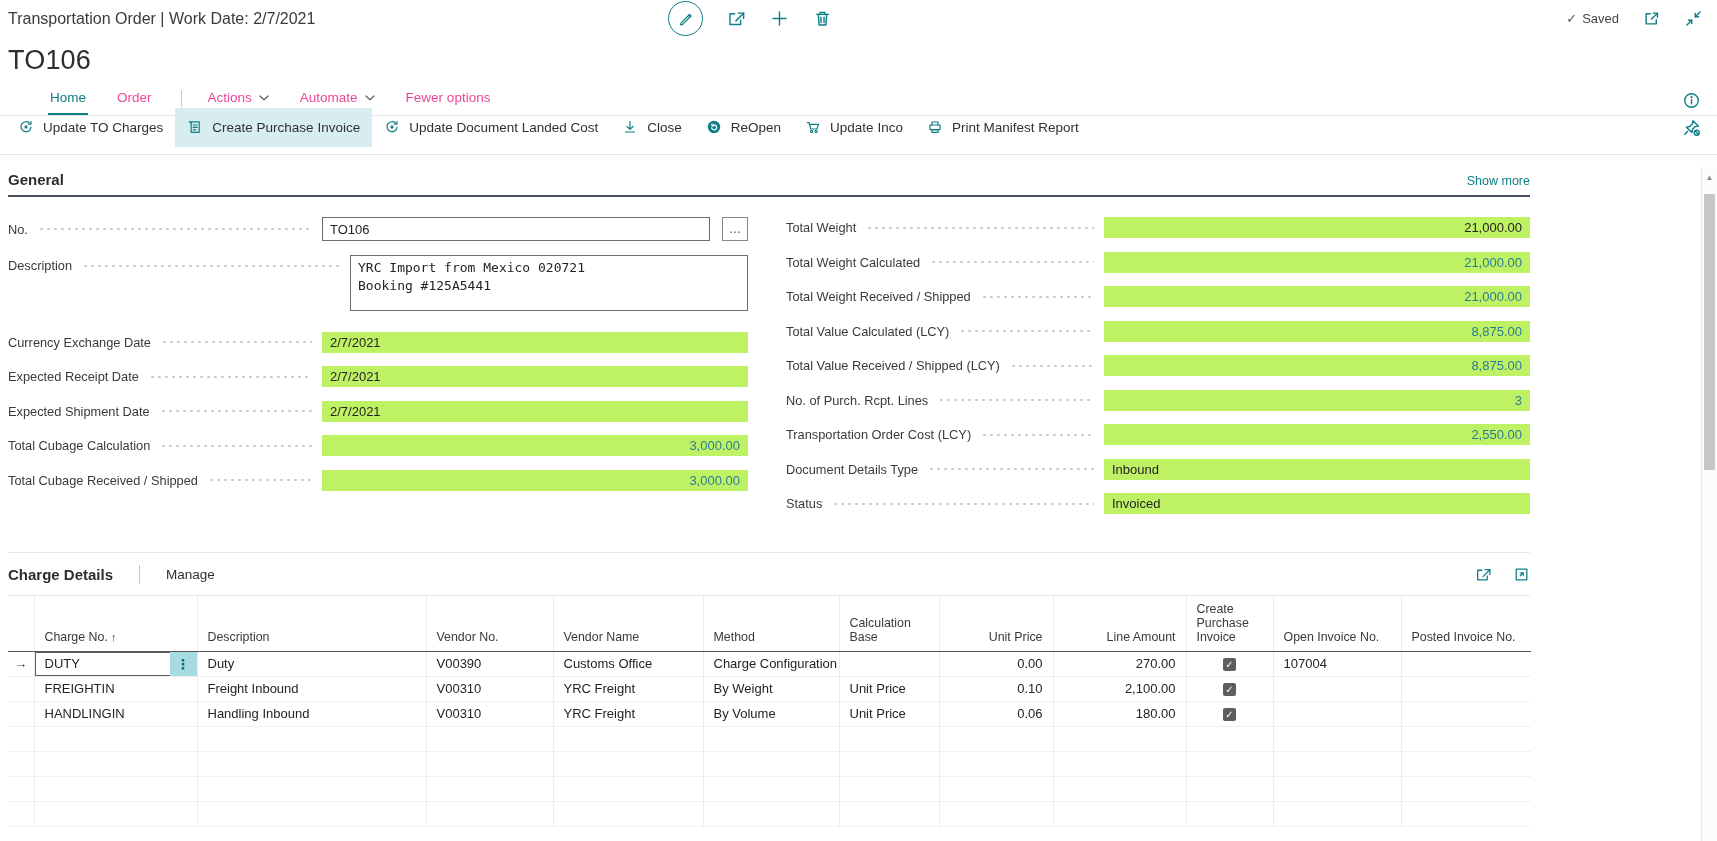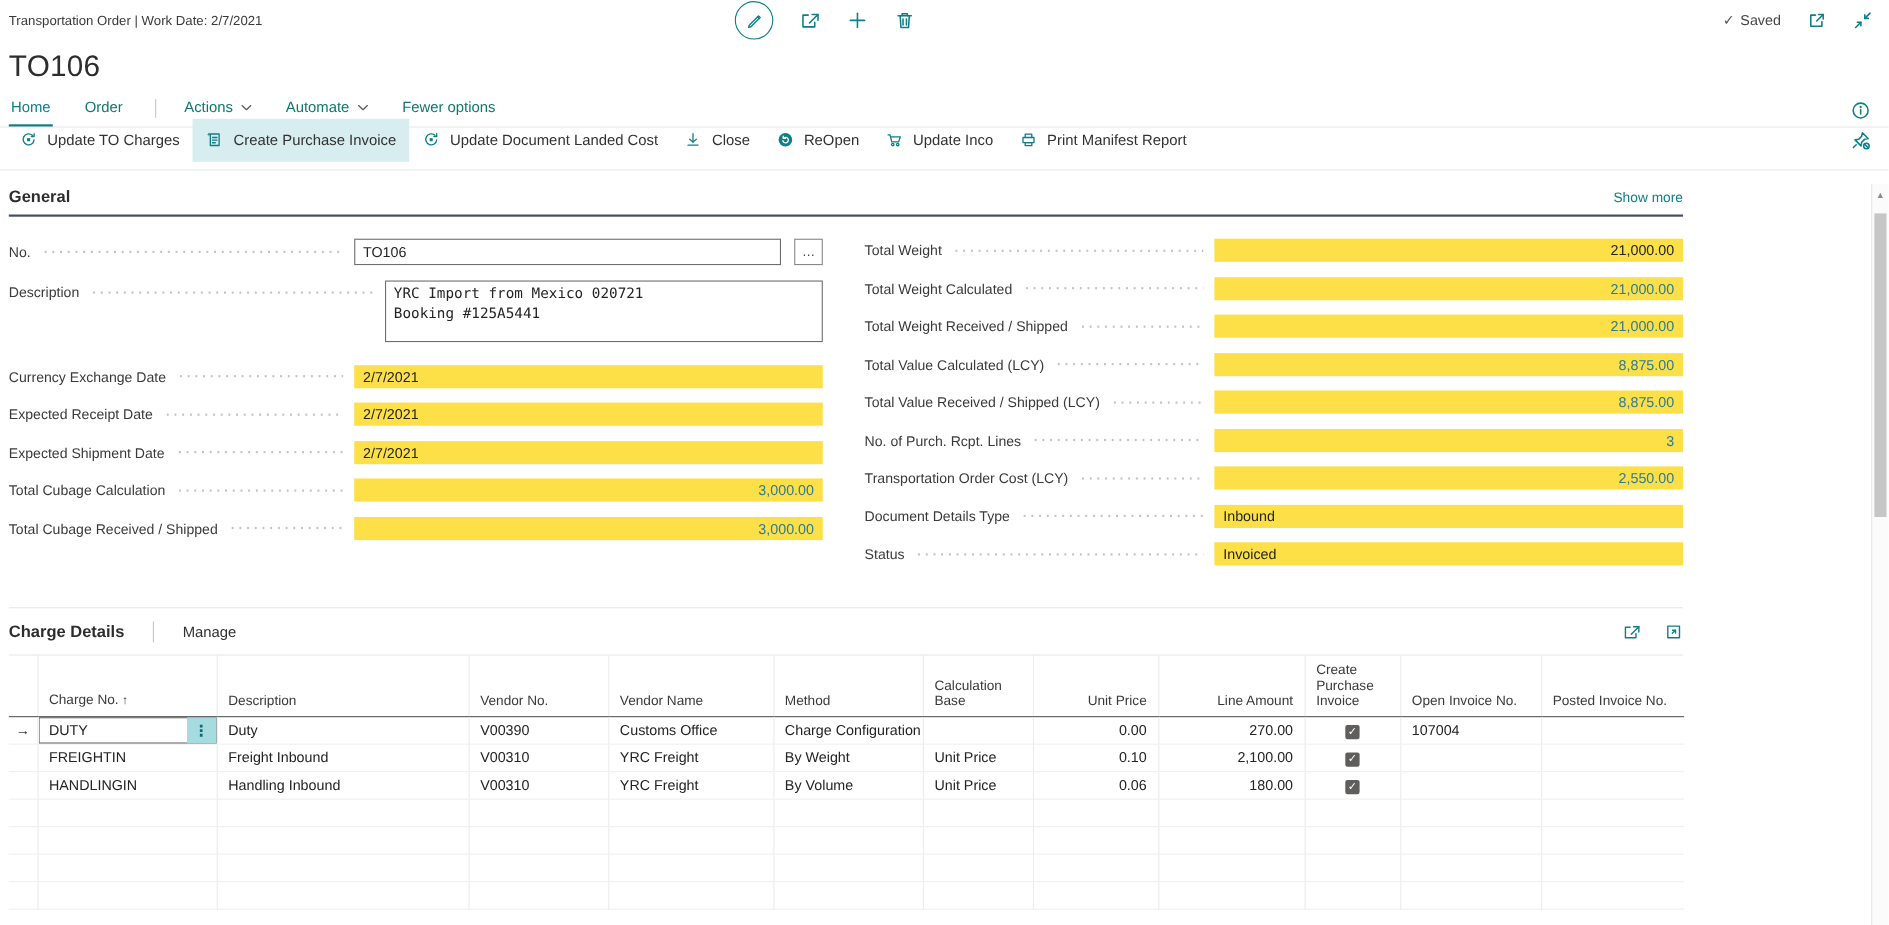--- a/index.html
+++ b/index.html
@@ -16,40 +16,40 @@
   .ic svg { width:100%; height:100%; }
   .ic path, .ic rect, .ic circle {
     fill:none; stroke:currentColor; stroke-width:1.2;
     stroke-linecap:round; stroke-linejoin:round;
   }
   .ic .f { fill:currentColor; stroke:none; }
   .ic .w { stroke:#fff; fill:none; }
 
   
   .topbar { height:37px; display:flex; align-items:center; padding:0 14px 0 8px; position:relative; }
-  .caption { font-size:12px; color:#3b3a39; }
+  .caption { font-size:16px; color:#3b3a39; }
   .top-center { position:absolute; left:668px; top:0; height:37px; display:flex; align-items:center; gap:23px; }
   .circle-btn { width:35px; height:35px; border:1px solid #0e7e87; border-radius:50%; background:#fff;
     color:#0e7e87; display:flex; align-items:center; justify-content:center; padding:0; }
   .circle-btn .ic { width:17px; height:17px; }
   .icon-btn { background:none; border:none; padding:0; color:#0e7e87; width:20px; height:20px;
     display:flex; align-items:center; justify-content:center; }
   .icon-btn .ic { width:19px; height:19px; }
   .top-right { margin-left:auto; display:flex; align-items:center; gap:22px; }
   .saved { font-size:13px; color:#484644; display:flex; align-items:center; gap:5px; }
   .saved .check { color:#5a5a5a; font-size:13px; }
 
   
   .title { font-size:27px; font-weight:400; color:#2e2d2c; margin:8px 0 6px; padding-left:8px; letter-spacing:.2px; }
 
   
   .menubar { display:flex; align-items:flex-end; padding:0 16px 0 8px; border-bottom:1px solid #e8e8e8; height:34px; }
   .menu-item { background:none; border:none; border-bottom:2px solid transparent; padding:0 2px 8px;
-    margin-right:27px; font-size:13.5px; color:#0f766e; display:flex; align-items:center; gap:7px; }
-  .menu-item.active { color:#0e7e87; border-bottom-color:#0e7e87; }
+    margin-right:27px; font-size:13.5px; color:#ec4899; display:flex; align-items:center; gap:7px; }
+  .menu-item.active { color:#0e7e87; border-bottom-color:#0e7e87;margin-left:40px; }
   .menu-item .chev { width:10px; height:6px; color:#605e5c; }
   .menu-sep { width:1px; height:17px; background:#c8c6c4; margin:0 24px 8px 0; align-self:flex-end; }
   .bar-right { margin-left:auto; margin-bottom:5px; }
 
   
   .actionbar { display:flex; align-items:center; padding:0 16px 16px 6px; height:39px; border-bottom:1px solid #e8e8e8; }
   .action-btn { display:flex; align-items:center; gap:9px; height:39px; padding:0 12px;
     background:none; border:none; font-size:13.5px; color:#323130; white-space:nowrap; }
   .action-btn .ic { width:16px; height:16px; color:#0e7e87; flex:none; }
   .action-btn.active { background:#d7edef; }
@@ -66,21 +66,21 @@
   .fields { display:grid; grid-template-columns:740px 744px; column-gap:38px; padding:20px 0 8px; }
   .field-row { display:flex; align-items:center; margin-bottom:13.5px; }
   .field-row.multi { align-items:flex-start; margin-bottom:21px; }
   .f-label { font-size:12.8px; color:#3b3a39; white-space:nowrap; flex:none; }
   .field-row.multi .f-label { margin-top:3px; }
   .leader { flex:1; height:2px; margin:0 10px;
     background-image:radial-gradient(circle,#c4c2c0 1px,transparent 1.3px);
     background-size:7px 2px; background-repeat:repeat-x; background-position:0 50%; }
   .field-row.multi .leader { margin-top:10px; }
   .f-val { flex:none; width:426px; font-size:13px; color:#252423; }
-  .f-val.ro { background:#fde047; padding:2px 8px; min-height:21px; line-height:17px; }
+  .f-val.ro { background:#bef264; padding:2px 8px; min-height:21px; line-height:17px; }
   .f-val.right { text-align:right; }
   .f-val.link { color:#2c7c95; }
   .input-wrap { display:flex; width:426px; gap:12px; align-items:center; }
   .bc-input { flex:1; height:24px; border:1px solid #6f6f6f; font-size:13px; padding:0 7px; color:#252423; }
   .assist-btn { width:26px; height:24px; border:1px solid #8a8886; background:#fff; font-size:12px;
     color:#444; line-height:1; padding:0; flex:none; }
   .bc-textarea { width:398px; height:56px; border:1px solid #6f6f6f; font-size:13px; padding:3px 7px;
     resize:none; line-height:18px; color:#252423; }
 
   

